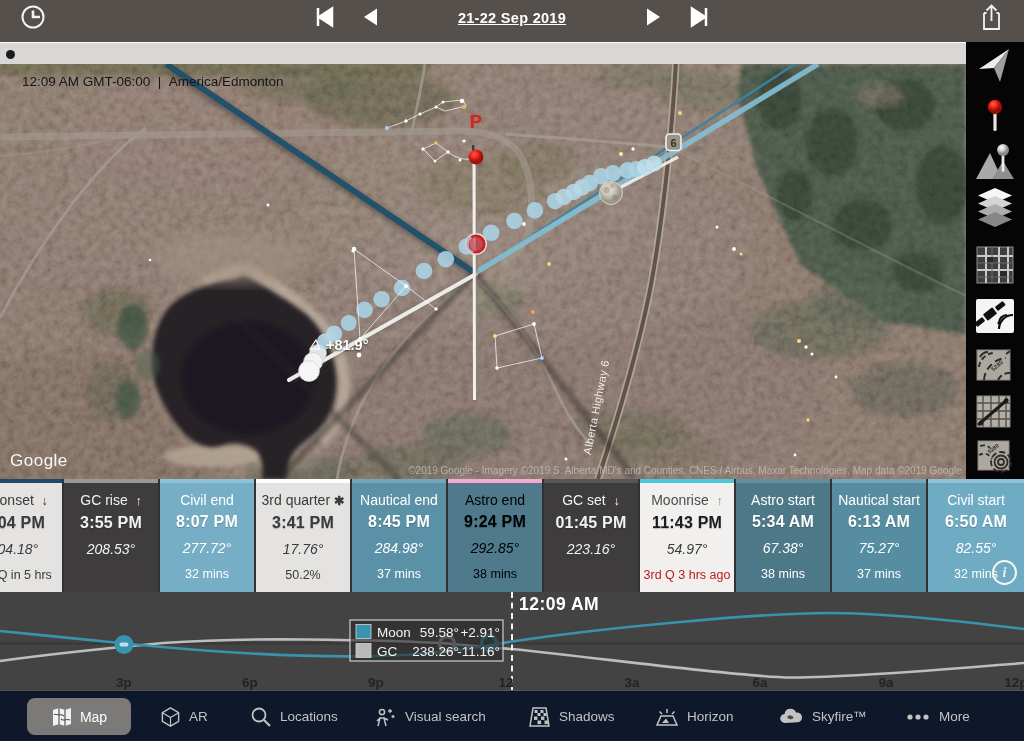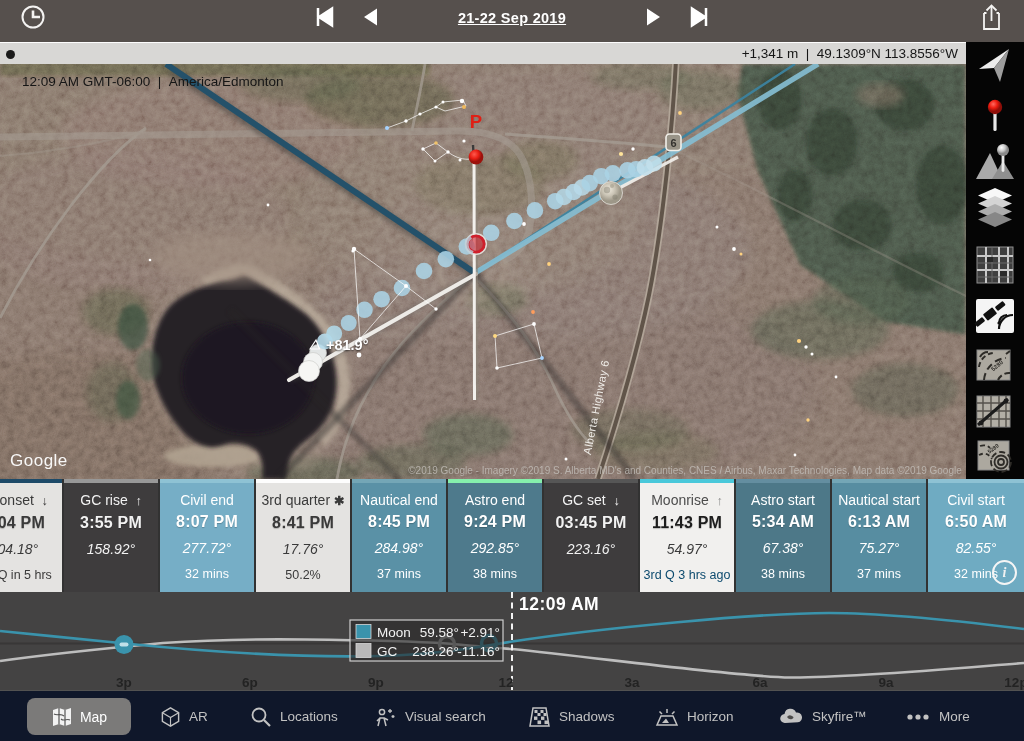--- a/index.html
+++ b/index.html
@@ -276,21 +276,20 @@
         <path d="M986.5,13 L984,13 M999,13 L996.5,13"></path>
         <path d="M991.5,21 L991.5,6"></path>
         <path d="M986.5,10.5 L991.5,5.5 L996.5,10.5"></path>
       </g>
     </svg>
     <div id="datetxt">21-22 Sep 2019</div>
   </div>
   <div class="abs" id="statusbar">
     <div class="dot"></div>
     <div class="lt">12:09 AM GMT-06:00&nbsp; | &nbsp;America/Edmonton</div>
-    <div class="rt">+1,341 m &nbsp;| &nbsp;49.1309°N 113.8556°W</div>
   </div>
   <div class="abs" id="sidebar">
     <svg width="58" height="437" viewBox="0 0 58 437">
       <polygon points="43,7 13,27 28,26" fill="#ededed"></polygon>
       <polygon points="43,7 28,26 34,40" fill="#9d9d9d"></polygon>
       <rect x="27.4" y="70" width="3.2" height="19" rx="1.5" fill="#e8e8e8"></rect>
       <circle cx="29" cy="65" r="7.2" fill="url(#spin)"></circle>
       <defs>
         <radialGradient id="spin" cx="38%" cy="30%">
             <stop offset="0%" stop-color="#ff6a60"></stop>
@@ -375,56 +374,56 @@
       <div style="width:96px;margin-left:-34px">
         <div class="t">Moonset &nbsp;<span class="arr">↓</span></div>
         <div class="tm">3:04 PM</div>
         <div class="az">304.18°</div>
         <div class="sub">3rd Q in 5 hrs</div>
       </div>
     </div>
     <div class="card cdark" style="left:64px;border-top:4px solid #989898">
       <div class="t">GC rise &nbsp;<span class="arr">↑</span></div>
       <div class="tm">3:55 PM</div>
-      <div class="az">158.92°</div>
+      <div class="az">208.53°</div>
     </div>
     <div class="card" style="left:160px;background:#76aec6;color:#fff;border-top:4px solid #8ec2d4">
       <div class="t">Civil end</div>
       <div class="tm">8:07 PM</div>
       <div class="az">277.72°</div>
       <div class="sub">32 mins</div>
     </div>
     <div class="card clight" style="left:256px;border-top:4px solid #fdfdfd">
       <div class="t">3rd quarter <span class="arr">✱</span></div>
-      <div class="tm">8:41 PM</div>
+      <div class="tm">3:41 PM</div>
       <div class="az">17.76°</div>
       <div class="sub">50.2%</div>
     </div>
     <div class="card" style="left:352px;background:#5a91a6;color:#fff;border-top:4px solid #74a6b6">
       <div class="t">Nautical end</div>
       <div class="tm">8:45 PM</div>
       <div class="az">284.98°</div>
       <div class="sub">37 mins</div>
     </div>
-    <div class="card" style="left:448px;background:#4e7a8c;color:#ffffff;border-top:4px solid #86efac">
+    <div class="card" style="left:448px;background:#4e7a8c;color:#000000;border-top:4px solid #f9a8d4">
       <div class="t">Astro end</div>
       <div class="tm">9:24 PM</div>
       <div class="az">292.85°</div>
       <div class="sub">38 mins</div>
     </div>
     <div class="card cdark" style="left:544px;border-top:4px solid #565656">
       <div class="t">GC set &nbsp;<span class="arr">↓</span></div>
-      <div class="tm">03:45 PM</div>
+      <div class="tm">01:45 PM</div>
       <div class="az">223.16°</div>
     </div>
     <div class="card" style="left:640px;background:#f1f0ee;color:#1d1d1d;border-top:4px solid #49c8da">
       <div class="t" style="color:#4c4c4c">Moonrise &nbsp;<span class="arr" style="color:#8a8a8a">↑</span></div>
       <div class="tm">11:43 PM</div>
       <div class="az" style="color:#3a3a3a">54.97°</div>
-      <div class="sub" style="color:#0c4a6e">3rd Q 3 hrs ago</div>
+      <div class="sub" style="color:#b91c1c">3rd Q 3 hrs ago</div>
     </div>
     <div class="card" style="left:736px;background:#4d7888;color:#fff;border-top:4px solid #648ea0">
       <div class="t">Astro start</div>
       <div class="tm">5:34 AM</div>
       <div class="az">67.38°</div>
       <div class="sub">38 mins</div>
     </div>
     <div class="card" style="left:832px;background:#578da1;color:#fff;border-top:4px solid #74a6b6">
       <div class="t">Nautical start</div>
       <div class="tm">6:13 AM</div>

